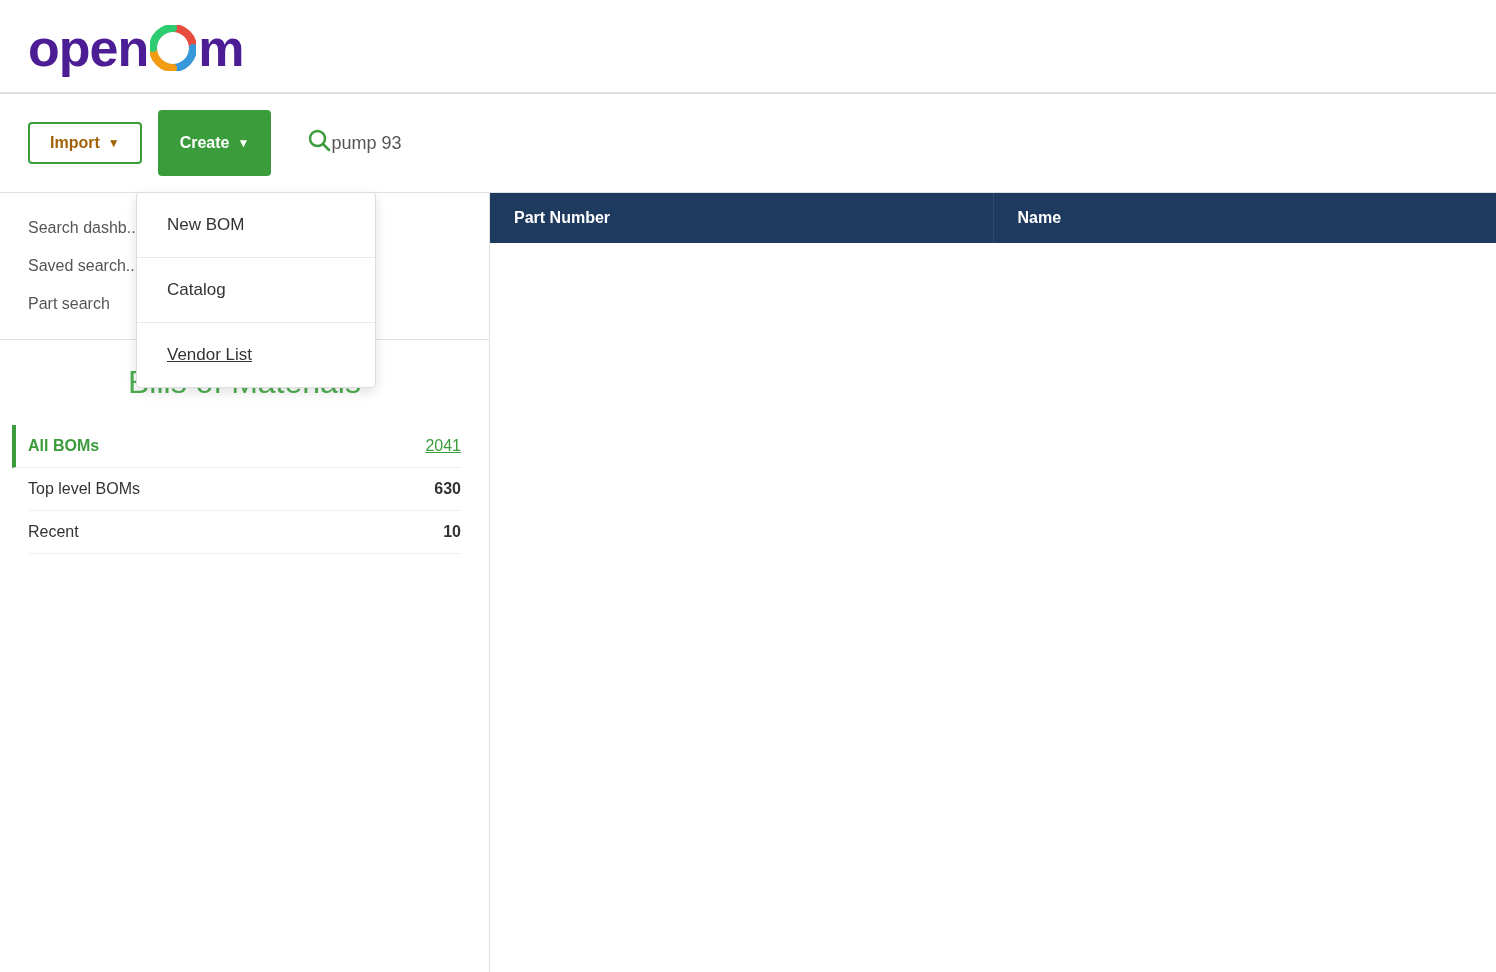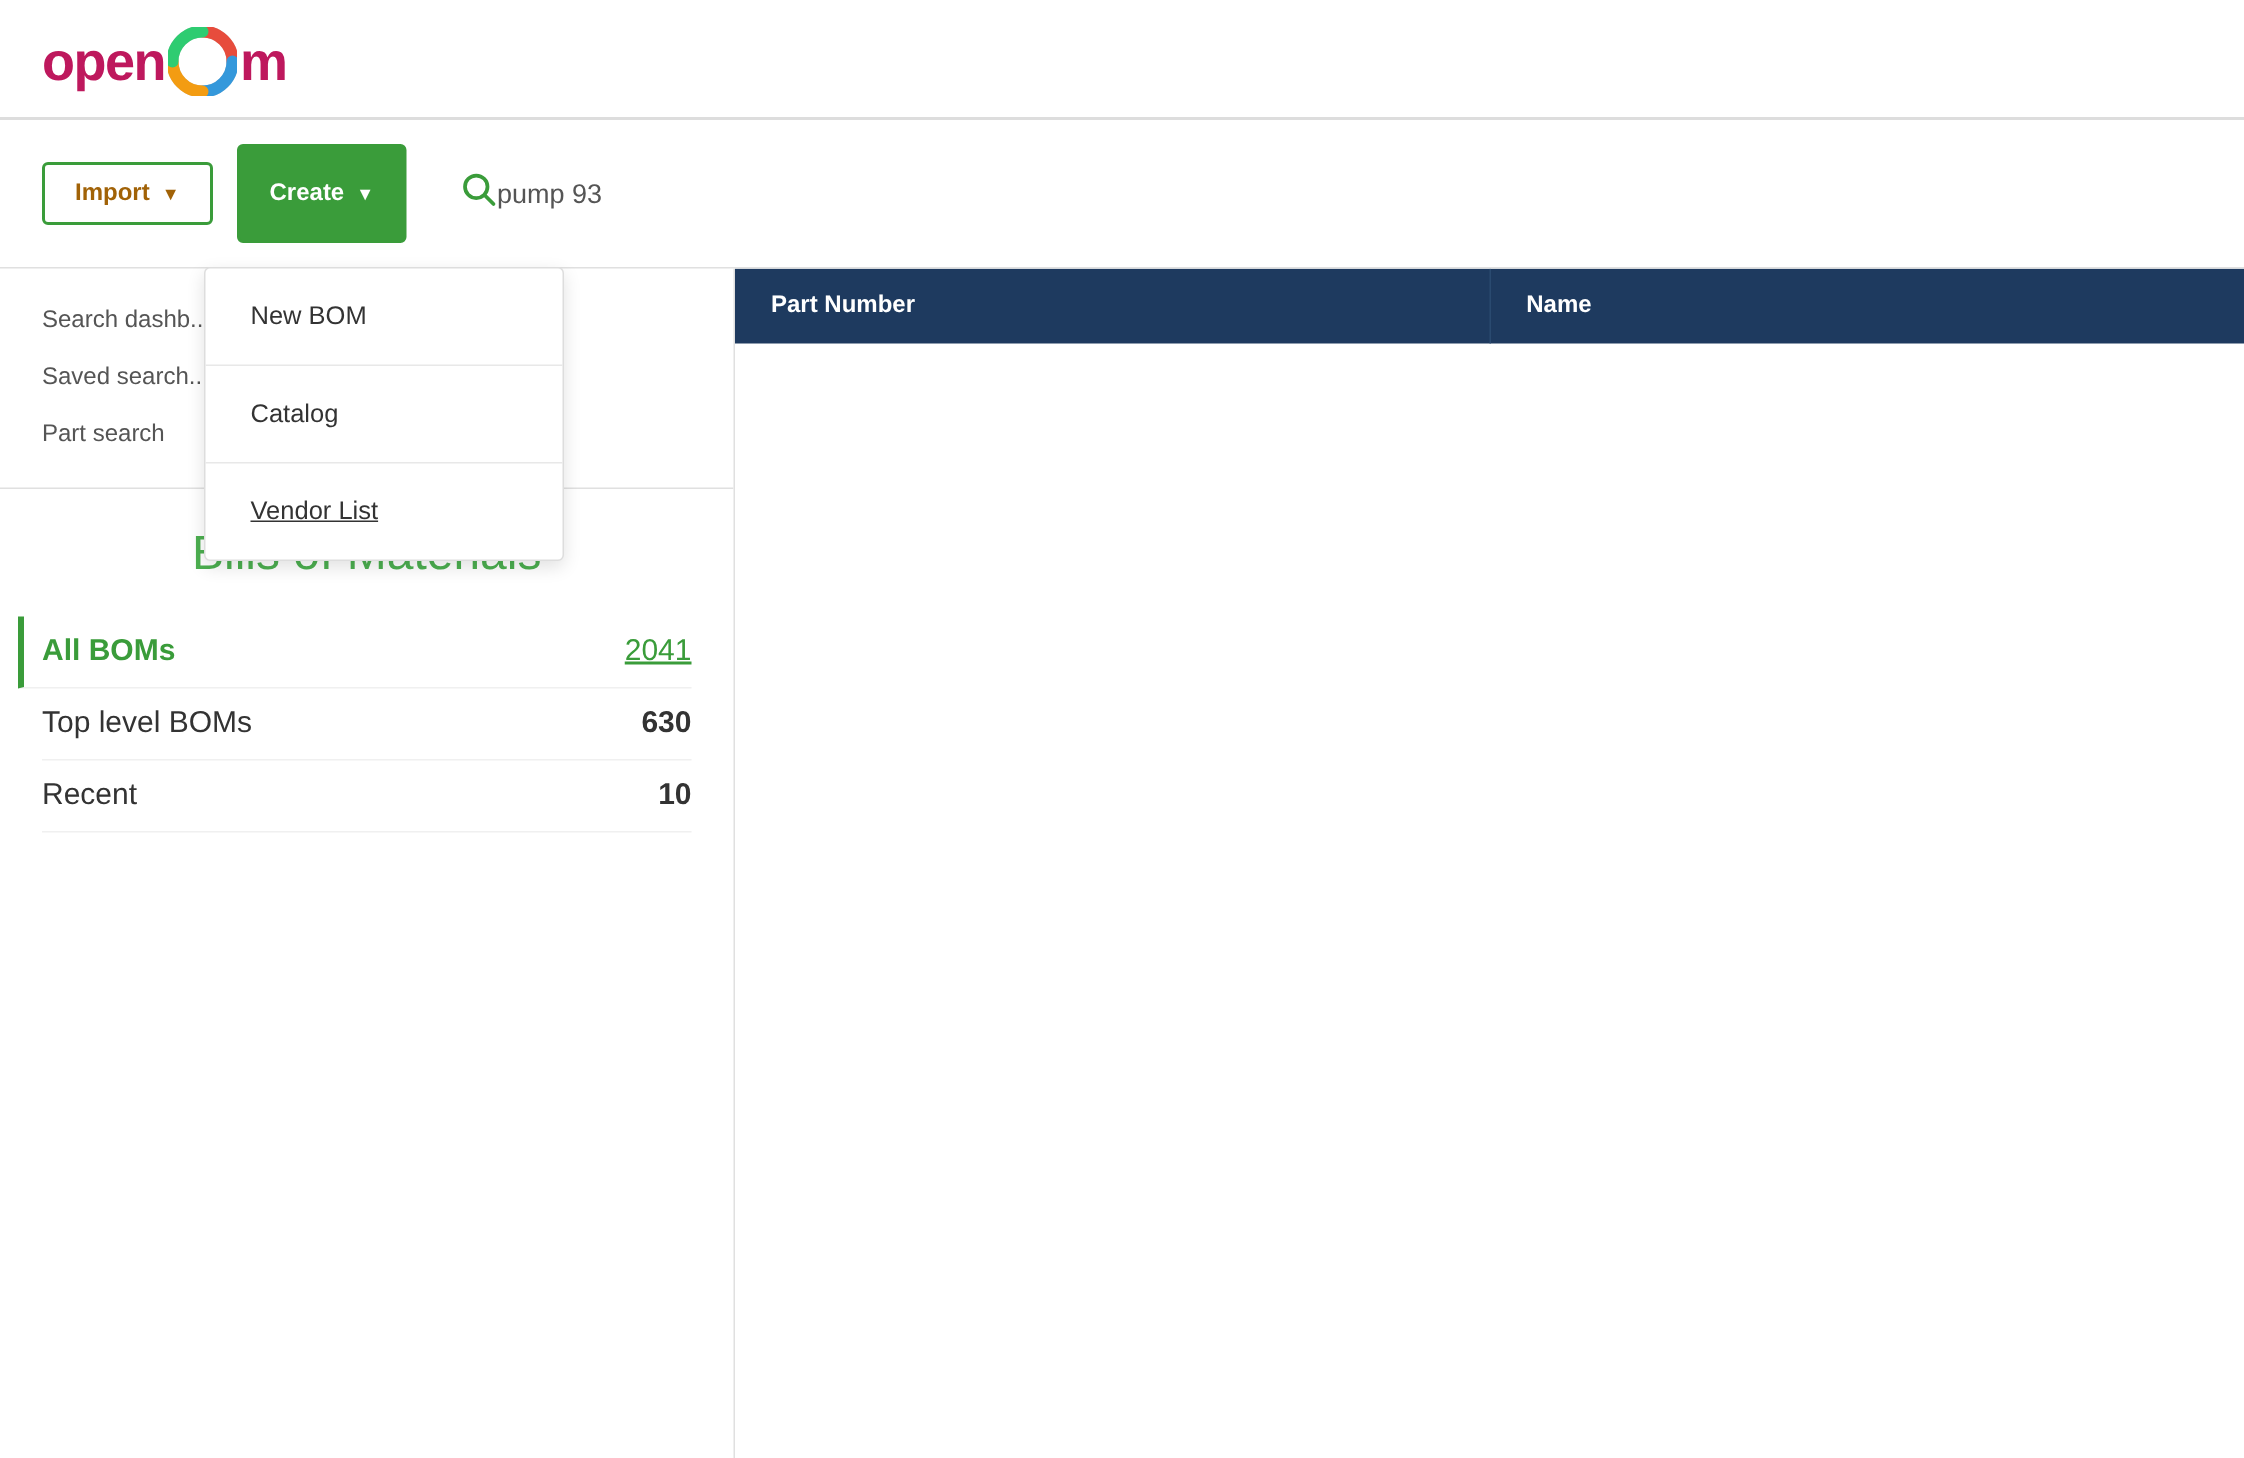--- a/index.html
+++ b/index.html
@@ -9,23 +9,23 @@
     .header {
       padding: 18px 28px 14px 28px;
       border-bottom: 2px solid #ddd;
       background: #fff;
     }
     .logo {
       display: flex;
       align-items: center;
     }
     .logo-text {
-      font-size: 36px;
+      font-size: 52px;
       font-weight: 800;
-      color: #be185d;
+      color: #4c1d95;
       letter-spacing: -1px;
     }
     .logo-icon {
       width: 46px;
       height: 46px;
       margin: 0 2px;
     }
 
     
     .toolbar {
@@ -146,21 +146,21 @@
     }
 
     .bom-list {
       list-style: none;
     }
     .bom-list-item {
       display: flex;
       justify-content: space-between;
       align-items: flex-end;
       padding: 12px 0;
-      font-size: 20px;
+      font-size: 16px;
       color: #333;
       border-bottom: 1px solid #f0f0f0;
     }
     .bom-list-item.active {
       font-weight: 700;
       color: #3a9c3a;
       border-left: 4px solid #3a9c3a;
       padding-left: 12px;
       margin-left: -16px;
     }

